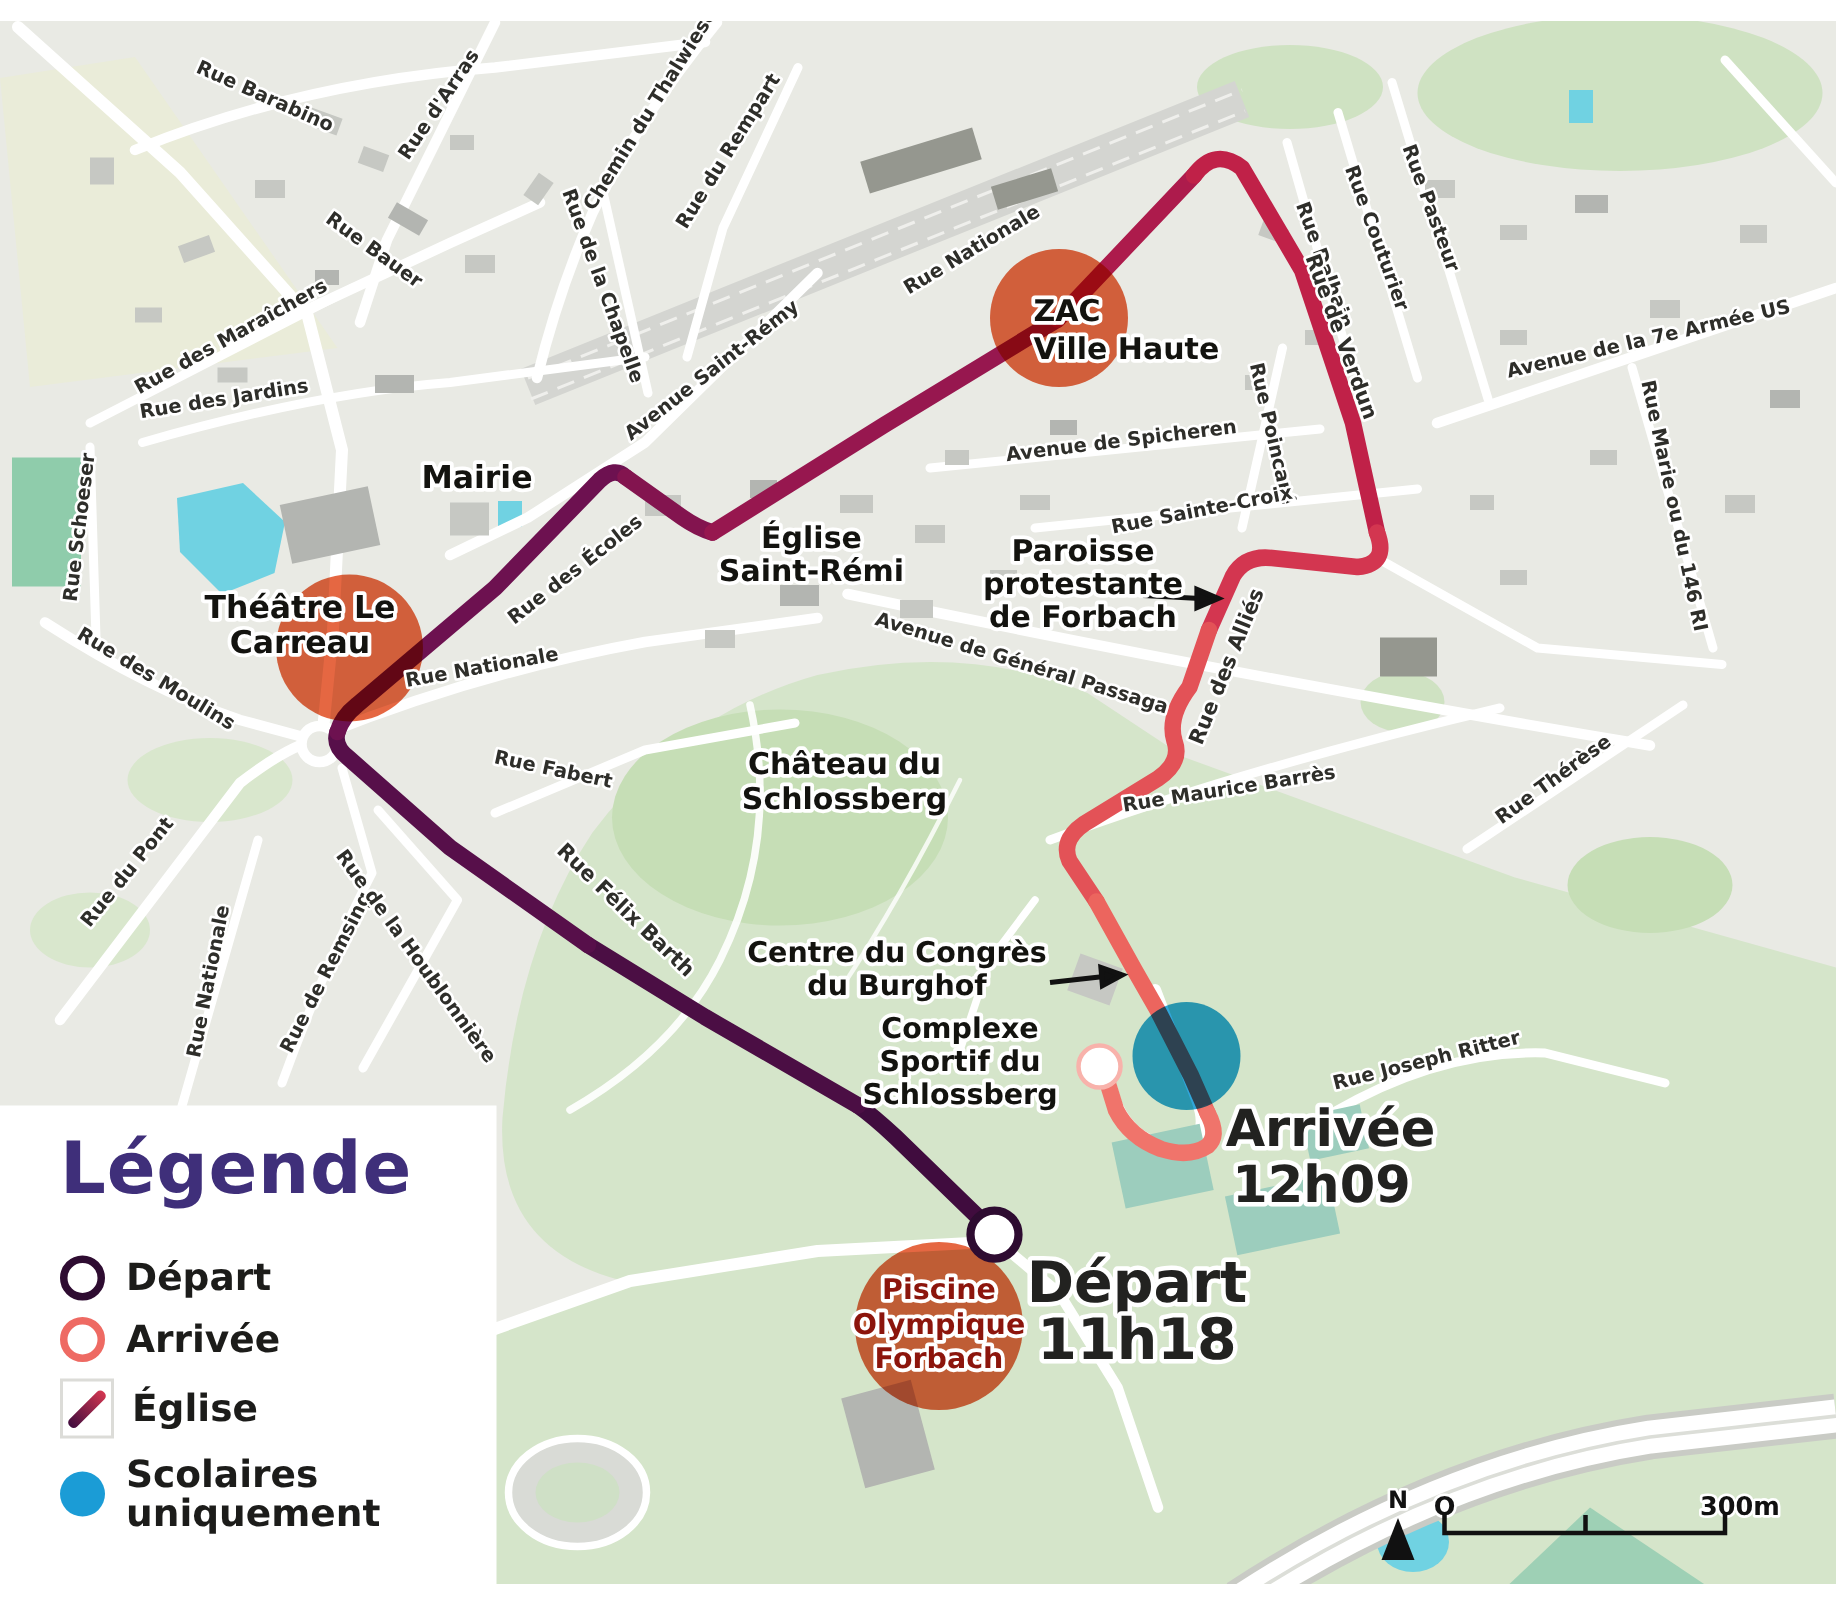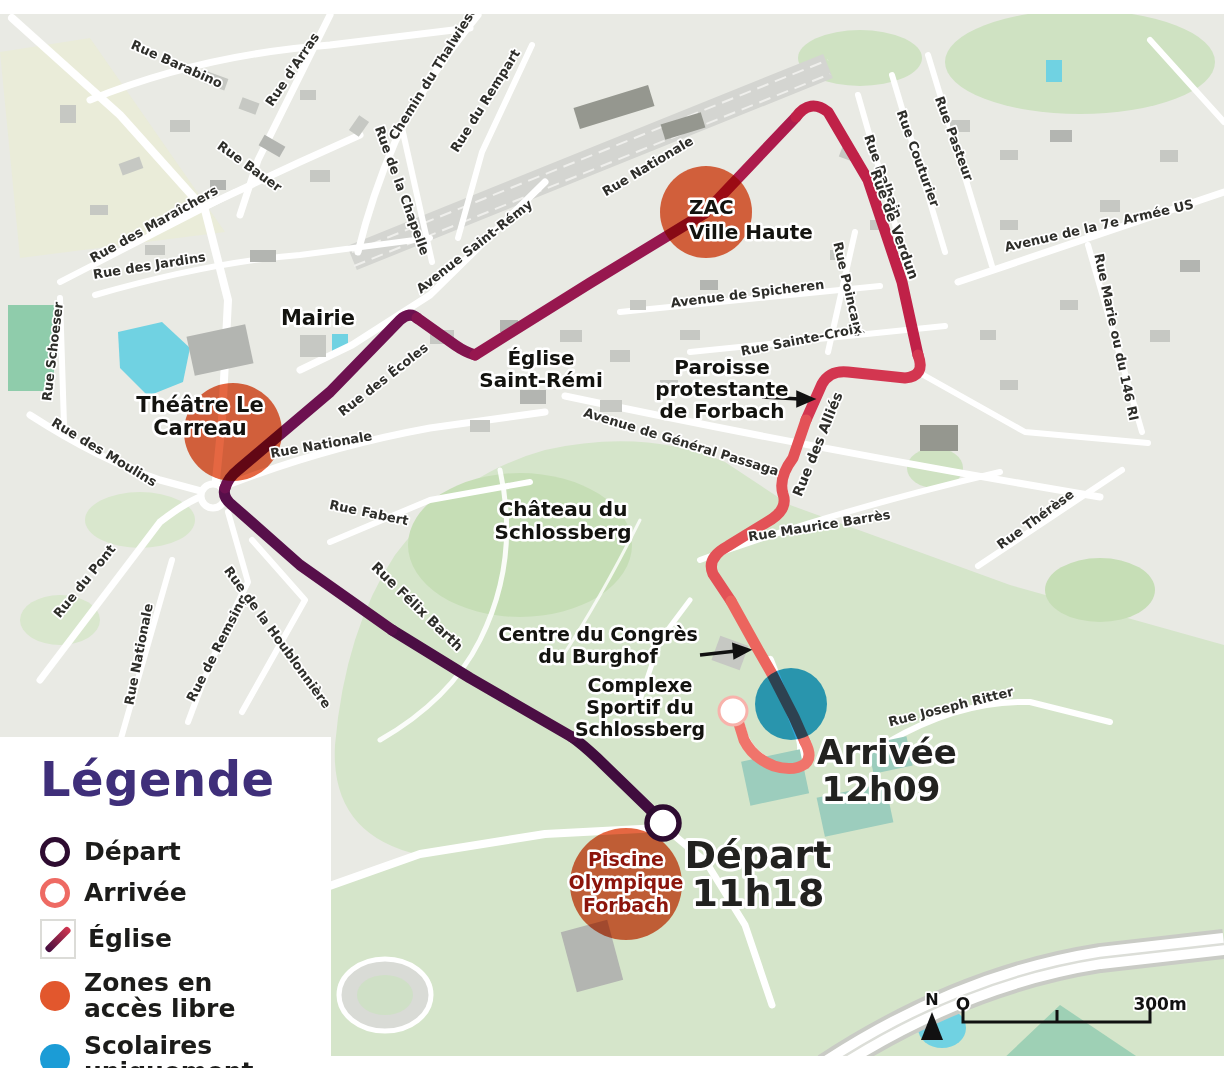--- a/index.html
+++ b/index.html
@@ -274,27 +274,20 @@
     <span class="llabel">Arrivée</span>
   </div>
 
   <div class="lrow">
     <span class="swatch">
           <span class="gradbar" id="gradbar" style="background: linear-gradient(90deg, rgb(64, 12, 62), rgb(211, 54, 80));"></span>
         </span>
     <span class="llabel">Église</span>
   </div>
 
-  <div class="lrow">
-    <span class="dot" id="dot-orange" style="background: rgb(226, 87, 45);"></span>
-    <span class="llabel">
-      <div>Zones en</div>
-      <div>accès libre</div>
-    </span>
-  </div>
 
   <div class="lrow">
     <span class="dot" id="dot-blue" style="background: rgb(27, 156, 214);"></span>
     <span class="llabel">
       <div>Scolaires uniquement</div>
     </span>
   </div>
 </div>
 
 </div>

